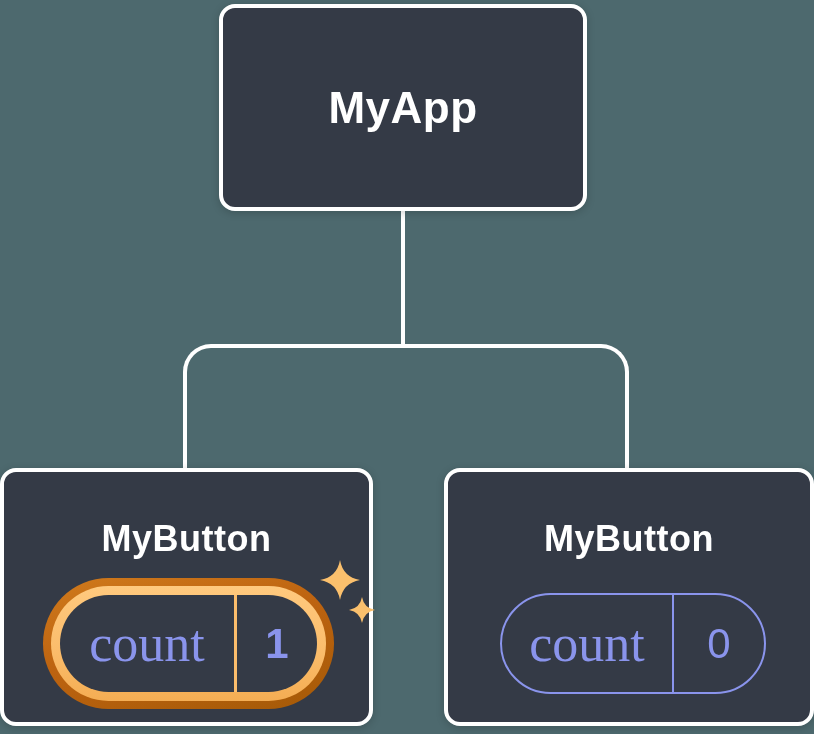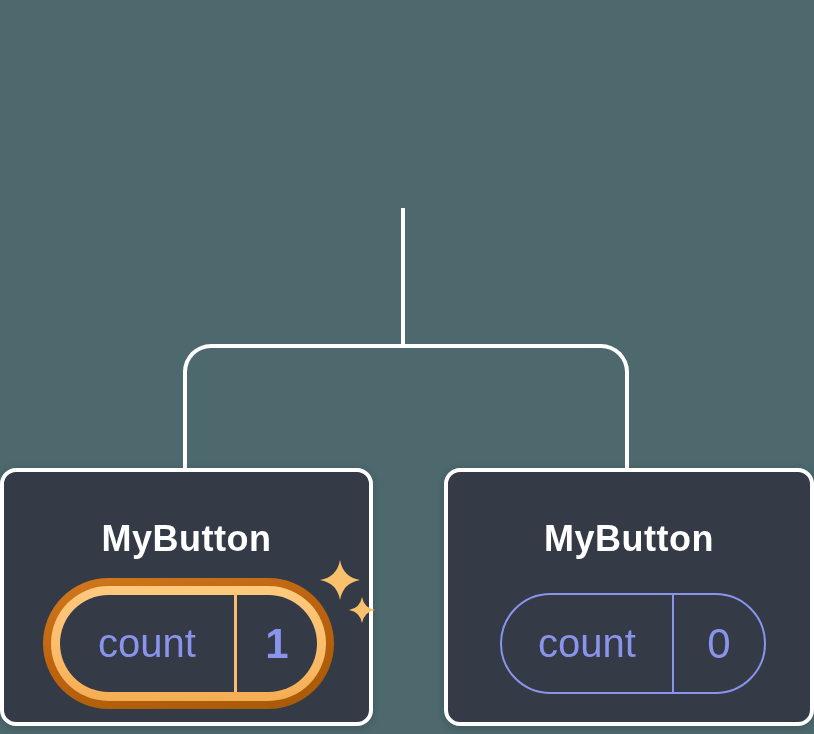--- a/index.html
+++ b/index.html
@@ -71,21 +71,21 @@
   .pill {
     display: flex; align-items: stretch;
     border-radius: 999px;
     background: var(--node-fill);
     overflow: hidden;
   }
   .pill-name, .pill-value {
     display: flex; align-items: center; justify-content: center;
     color: var(--state-purple);
   }
-  .pill-name  { font-size: 40px; }
+  .pill-name  { font-size: 52px; font-family: Liberation Serif, serif; }
   .pill-value { font-size: 42px; }
   .pill-value.bold { font-weight: 700; }
   
   .pill-plain {
     position: absolute;
     left: 52px; top: 121px;
     width: 266px; height: 101px;
     border: 2px solid var(--state-purple);
   }
   .pill-plain .pill-name { width: 170px; }
@@ -117,20 +117,23 @@
   }
 </style>
 </head>
 <body>
 
 <div class="stage">
 
   <div class="connector-stem"></div>
   <div class="connector-branch"></div>
 
+  <div class="node node-root">
+    <div class="node-label">MyApp</div>
+  </div>
 
   <div class="node node-child-left">
     <div class="child-label">MyButton</div>
 
     <div class="badge-glow">
       <div class="badge-ring">
         <div class="pill pill-hl">
           <span class="pill-name">count</span>
           <span class="seg-divider"></span>
           <span class="pill-value bold">1</span>

